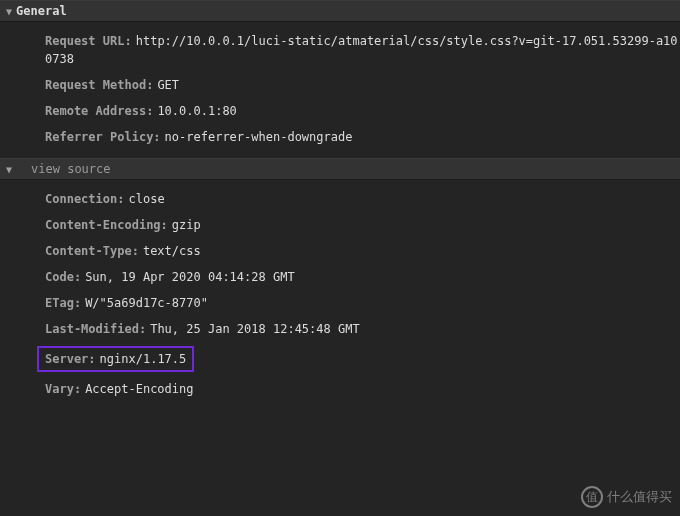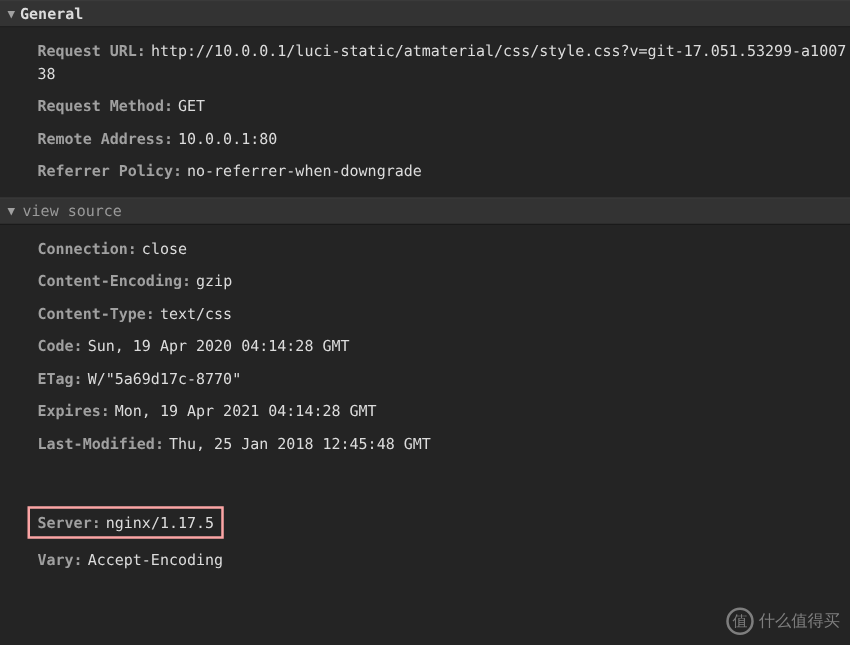--- a/index.html
+++ b/index.html
@@ -23,27 +23,27 @@
     border-top: 1px solid #3a3a3a;
     border-bottom: 1px solid #1a1a1a;
   }
   .tri {
     display: inline-block;
     margin-right: 4px;
     font-size: 10px;
     color: #a0a0a0;
   }
   .view-source {
-    margin-left: 2px;
+    margin-left: 15px;
     color: #9a9a9a;
     font-weight: normal;
     cursor: pointer;
   }
   .kv-list {
-    padding: 6px 0 8px 30px;
+    padding: 6px 0 8px 45px;
   }
   .kv {
     padding: 4px 0;
     line-height: 1.5;
     word-break: break-all;
   }
   .key {
     color: #a0a0a0;
     font-weight: bold;
   }
@@ -54,25 +54,24 @@
   .status-dot {
     display: inline-block;
     width: 10px;
     height: 10px;
     background: #4caf50;
     border-radius: 50%;
     vertical-align: middle;
     margin-right: 4px;
   }
   .highlight {
-    border: 2px solid #fca5a5;
+    border: 2px solid #6d28d9;
     padding: 2px 6px;
     display: inline-block;
     margin-left: -8px;
-    margin-top: 33px;
   }
   .watermark {
     position: absolute;
     right: 8px;
     bottom: 8px;
     display: flex;
     align-items: center;
     color: #888;
     font-family: sans-serif;
     font-size: 13px;
@@ -107,21 +106,20 @@
 <div class="section-header">
   <span class="tri">▼</span>
   <span class="view-source">view source</span>
 </div>
 <div class="kv-list" id="response-list">
     <div class="kv"><span class="key">Connection:</span><span class="val">close</span></div>
     <div class="kv"><span class="key">Content-Encoding:</span><span class="val">gzip</span></div>
     <div class="kv"><span class="key">Content-Type:</span><span class="val">text/css</span></div>
     <div class="kv"><span class="key">Code:</span><span class="val">Sun, 19 Apr 2020 04:14:28 GMT</span></div>
     <div class="kv"><span class="key">ETag:</span><span class="val">W/"5a69d17c-8770"</span></div>
-    <div class="kv"><span class="key">Expires:</span><span class="val">Mon, 19 Apr 2021 04:14:28 GMT</span></div>
     <div class="kv"><span class="key">Last-Modified:</span><span class="val">Thu, 25 Jan 2018 12:45:48 GMT</span></div>
     <div class="kv"><span class="highlight"><span class="key">Server:</span><span class="val">nginx/1.17.5</span></span></div>
     <div class="kv"><span class="key">Vary:</span><span class="val">Accept-Encoding</span></div>
   </div>
 
 <div class="watermark">
   <span class="circle">值</span>
   <span>什么值得买</span>
 </div>
 

